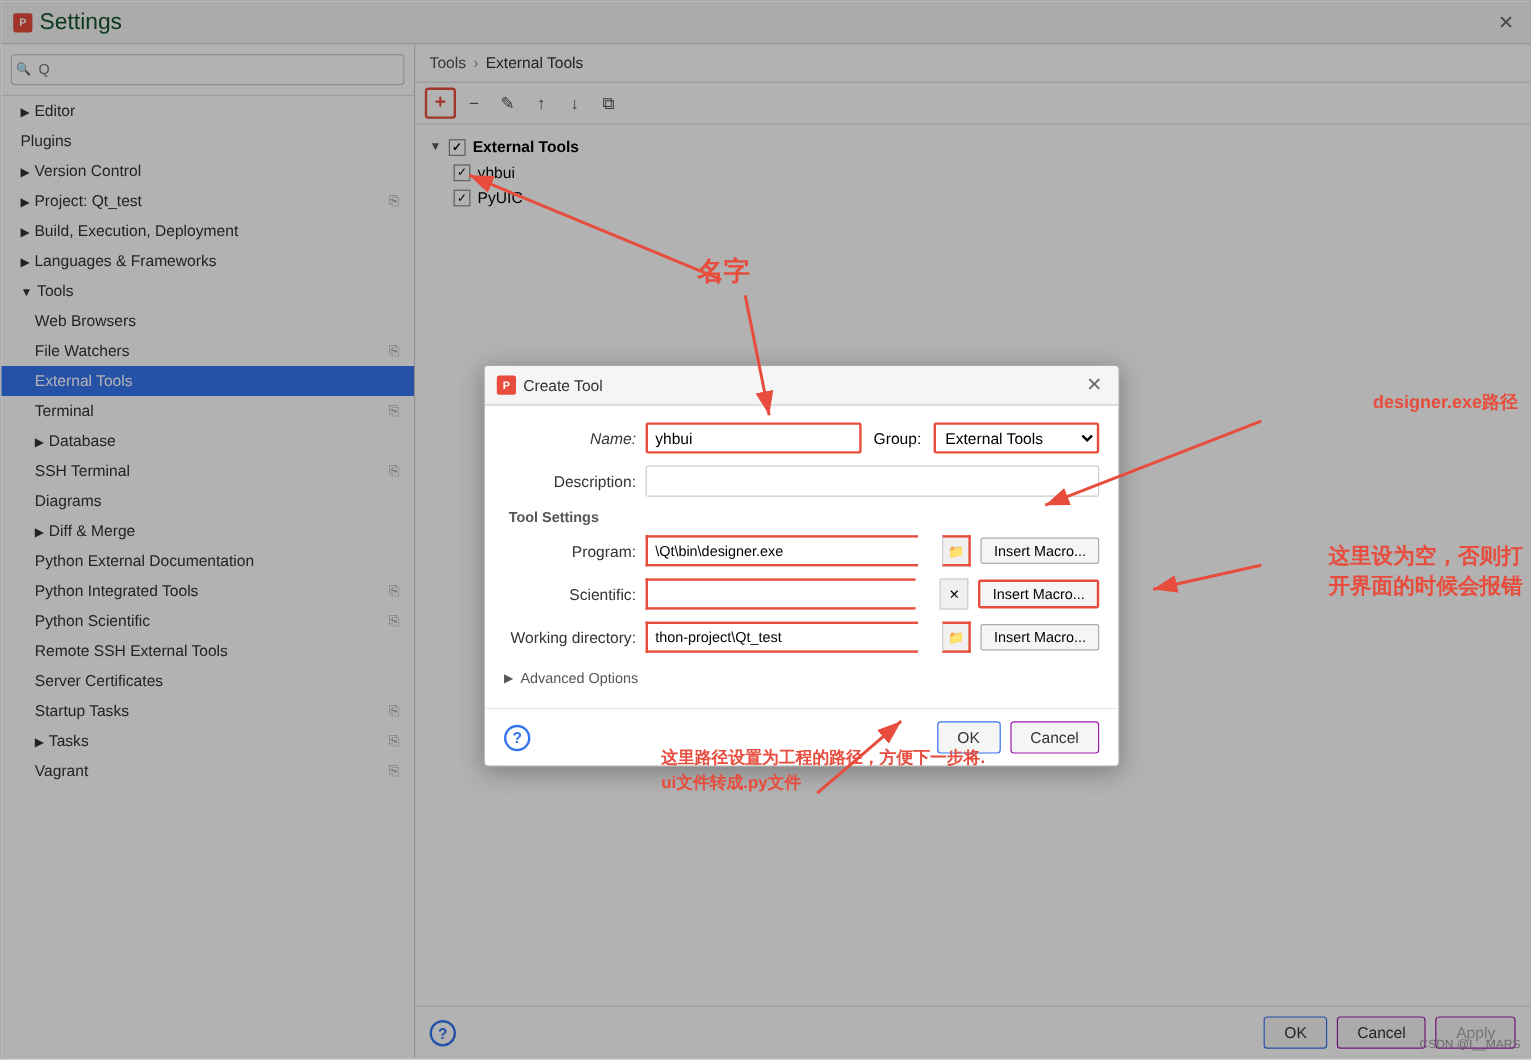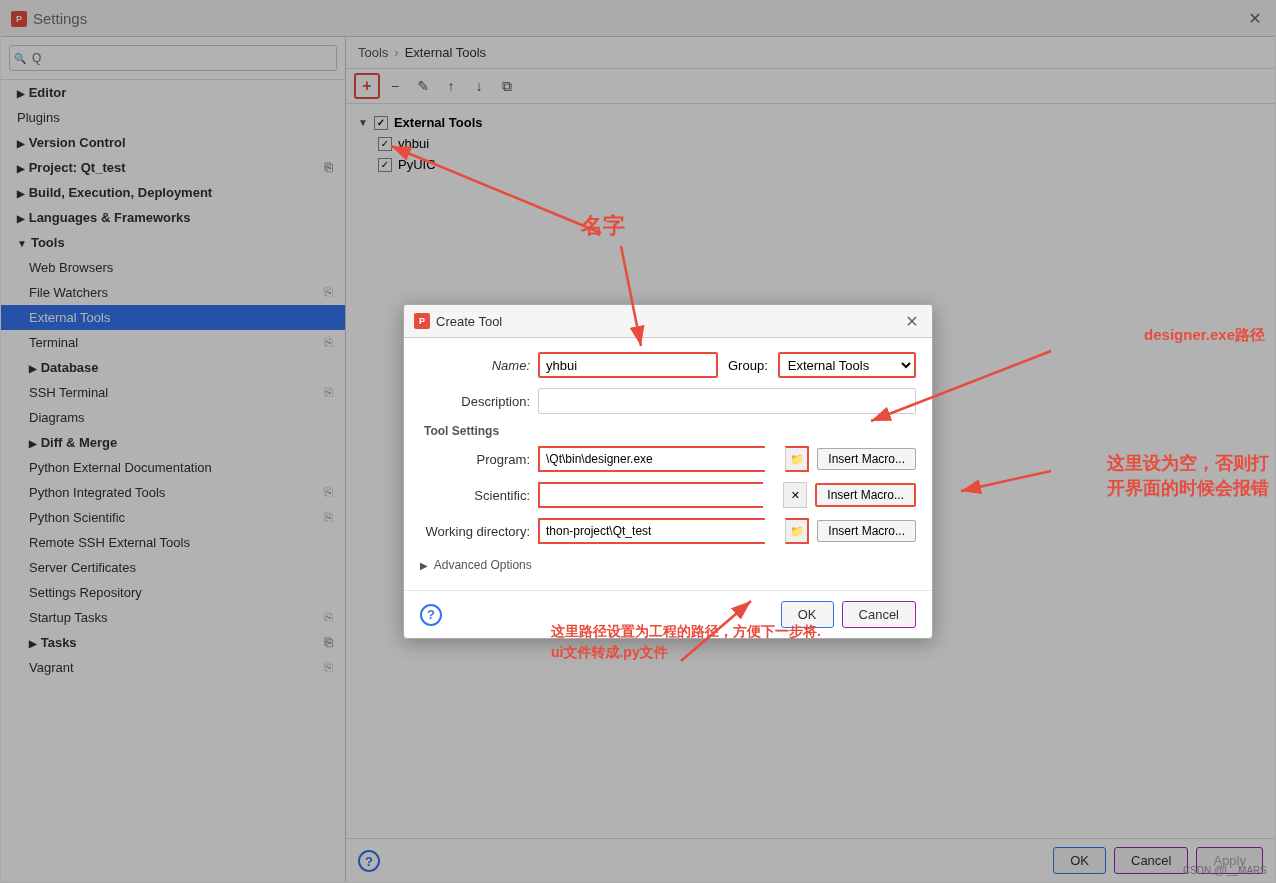--- a/index.html
+++ b/index.html
@@ -29,22 +29,22 @@
     .title-bar-icon {
       width: 16px; height: 16px;
       background: #e74c3c;
       border-radius: 2px;
       margin-right: 6px;
       display: flex; align-items: center; justify-content: center;
       color: white; font-size: 9px; font-weight: bold;
     }
     .title-bar-text {
       flex: 1;
-      font-size: 15px;
-      color: #737373;
+      font-size: 19px;
+      color: #14532d;
     }
     .title-bar-close {
       width: 20px; height: 20px;
       cursor: pointer;
       display: flex; align-items: center; justify-content: center;
       font-size: 16px; color: #666;
     }
 
     
     .content-area {
@@ -94,21 +94,21 @@
     .sidebar-item {
       padding: 5px 12px 5px 16px;
       cursor: pointer;
       color: #333;
       display: flex;
       align-items: center;
       justify-content: space-between;
     }
     .sidebar-item.active { background: #3574f0; color: white; }
     .sidebar-item.section-header {
-      font-weight: 700;
+      font-weight: 400;
       color: #333;
     }
     .sidebar-item.section-header .expand-arrow {
       margin-right: 4px;
       font-size: 10px;
     }
     .sidebar-item.child {
       padding-left: 28px;
     }
     .sidebar-right-icon {
@@ -538,23 +538,20 @@
         <span>Python Scientific</span>
         <span class="sidebar-right-icon">⎘</span>
       </div>
       <div class="sidebar-item child">
         <span>Remote SSH External Tools</span>
       </div>
       <div class="sidebar-item child">
         <span>Server Certificates</span>
       </div>
       <div class="sidebar-item child">
-        <span>Settings Repository</span>
-      </div>
-      <div class="sidebar-item child">
         <span>Startup Tasks</span>
         <span class="sidebar-right-icon">⎘</span>
       </div>
       <div class="sidebar-item child section-header">
         <span><span class="expand-arrow">▶</span><span>Tasks</span></span>
         <span class="sidebar-right-icon">⎘</span>
       </div>
       <div class="sidebar-item child">
         <span>Vagrant</span>
         <span class="sidebar-right-icon">⎘</span>

